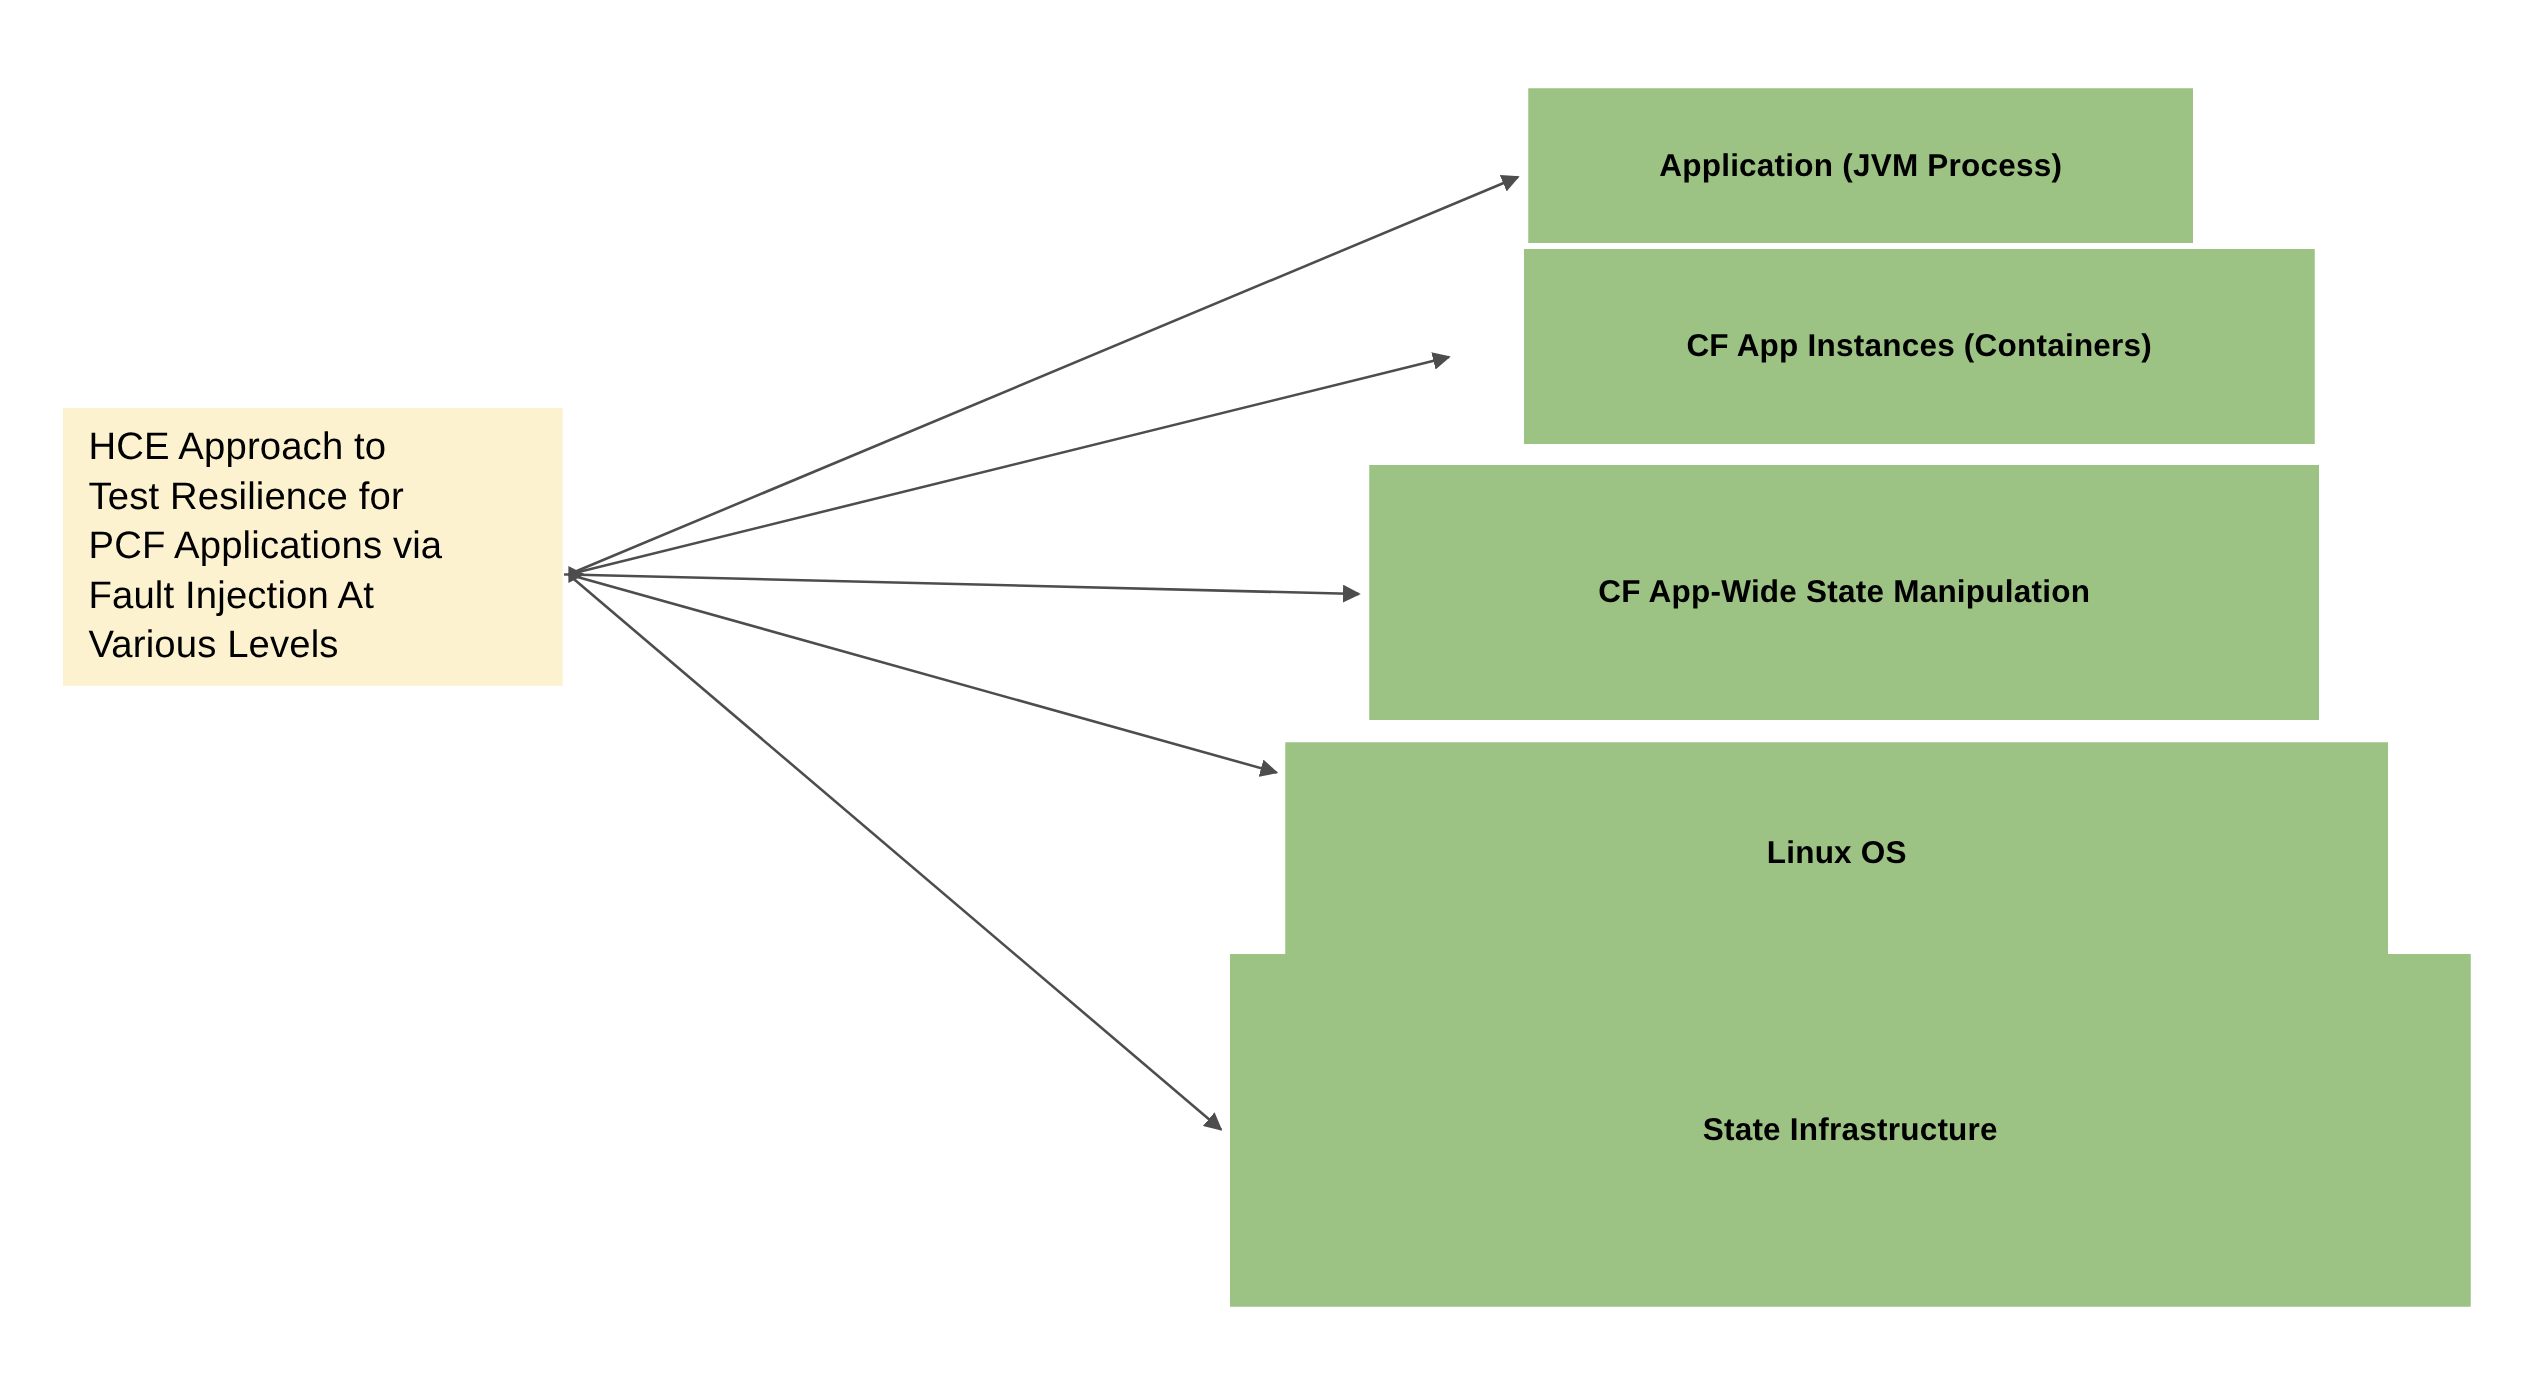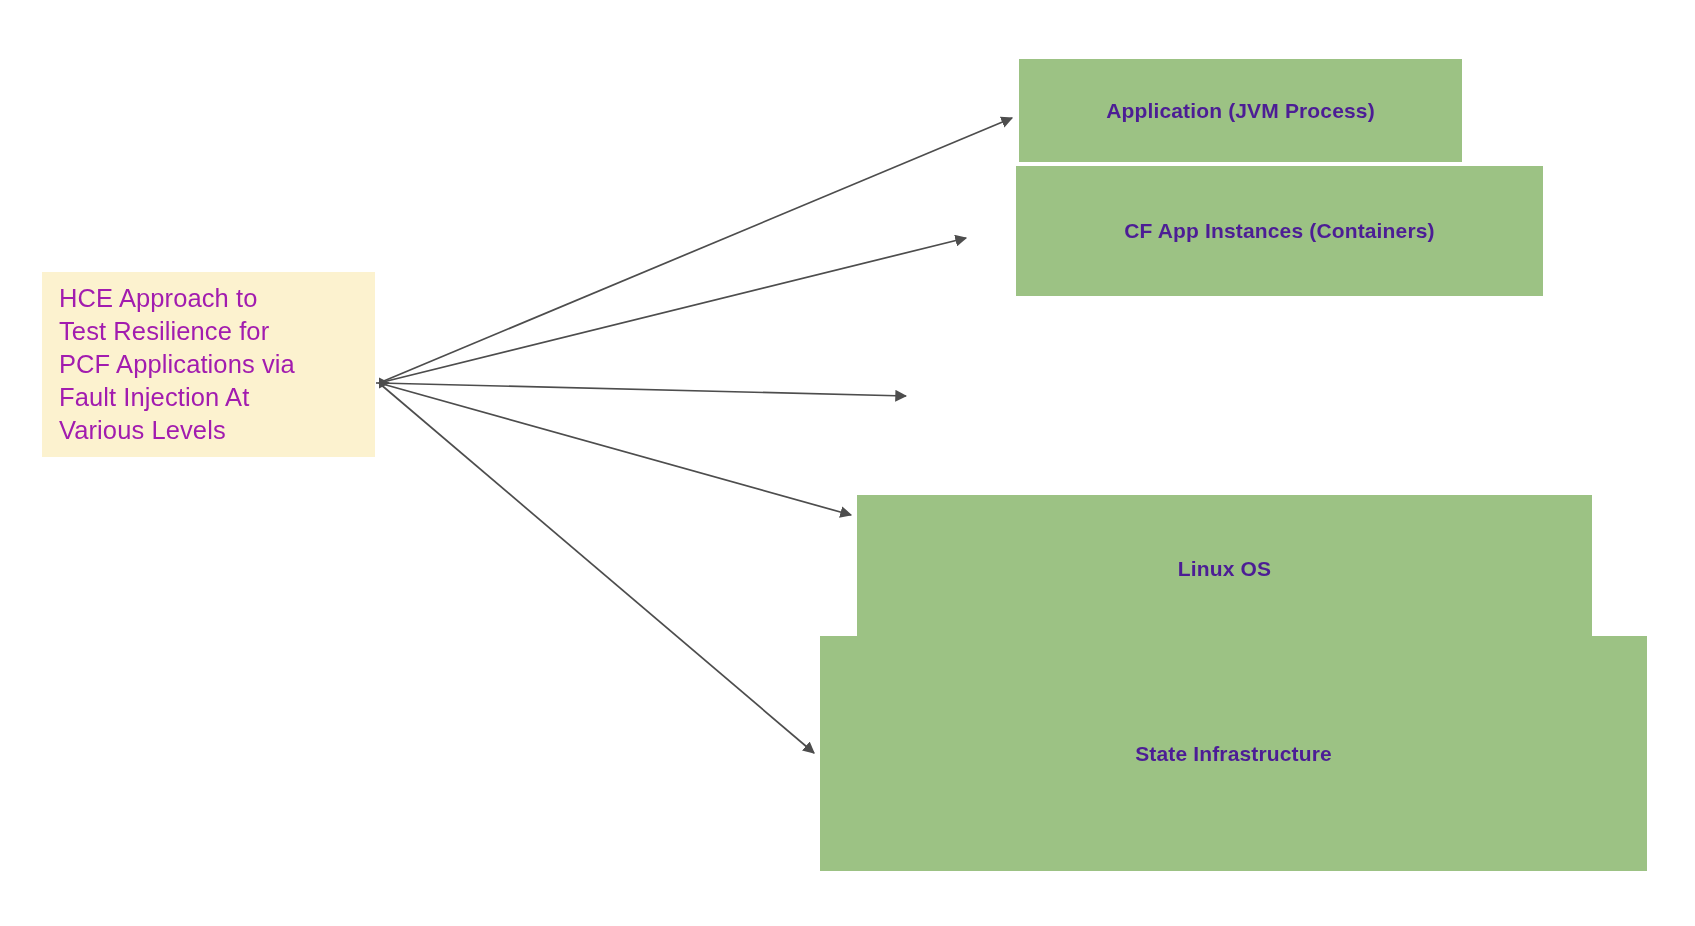--- a/index.html
+++ b/index.html
@@ -34,34 +34,34 @@
     justify-content: center;
   }
   .source-node {
     background: #fcf2cf;
     border: 1px solid #fcf2cf;
     justify-content: flex-start;
     align-items: center;
     padding: 0 14px 0 16px;
   }
   .source-label {
-    color: #a21caf;
+    color: #000000;
     font-size: 25.5px;
     line-height: 1.30;
     font-weight: 400;
     letter-spacing: 0.1px;
     white-space: pre-line;
     text-align: left;
   }
   .layer-node {
     background: #9cc284;
     border: 1px solid #9cc284;
   }
   .layer-label {
-    color: #4c1d95;
+    color: #000000;
     font-size: 21px;
     font-weight: bold;
     letter-spacing: 0.15px;
     text-align: center;
     line-height: 1.2;
     white-space: nowrap;
   }
 </style>
 </head>
 <body>
@@ -96,20 +96,23 @@
   </div>
 
   <div class="node layer-node" style="left:1019px; top:59px; width:443px; height:103px;">
     <div class="layer-label">Application (JVM Process)</div>
   </div>
 
   <div class="node layer-node" style="left:1016px; top:166px; width:527px; height:130px;">
     <div class="layer-label">CF App Instances (Containers)</div>
   </div>
 
+  <div class="node layer-node" style="left:913px; top:310px; width:633px; height:170px;">
+    <div class="layer-label">CF App-Wide State Manipulation</div>
+  </div>
 
   <div class="node layer-node" style="left:857px; top:483px; width:735px; height:148px;margin-top:12px;">
     <div class="layer-label">Linux OS</div>
   </div>
 
   <div class="node layer-node" style="left:820px; top:636px; width:827px; height:235px;">
     <div class="layer-label">State Infrastructure</div>
   </div>
 
 </div>

